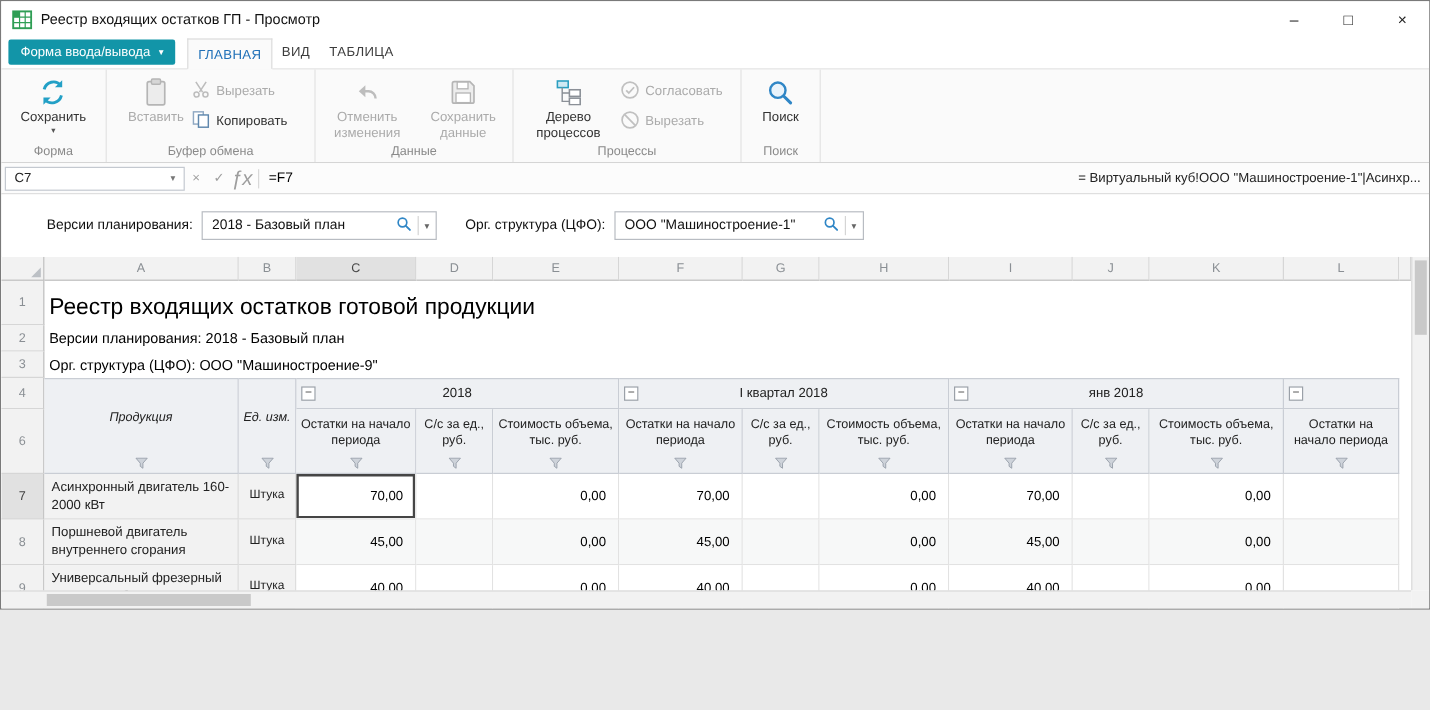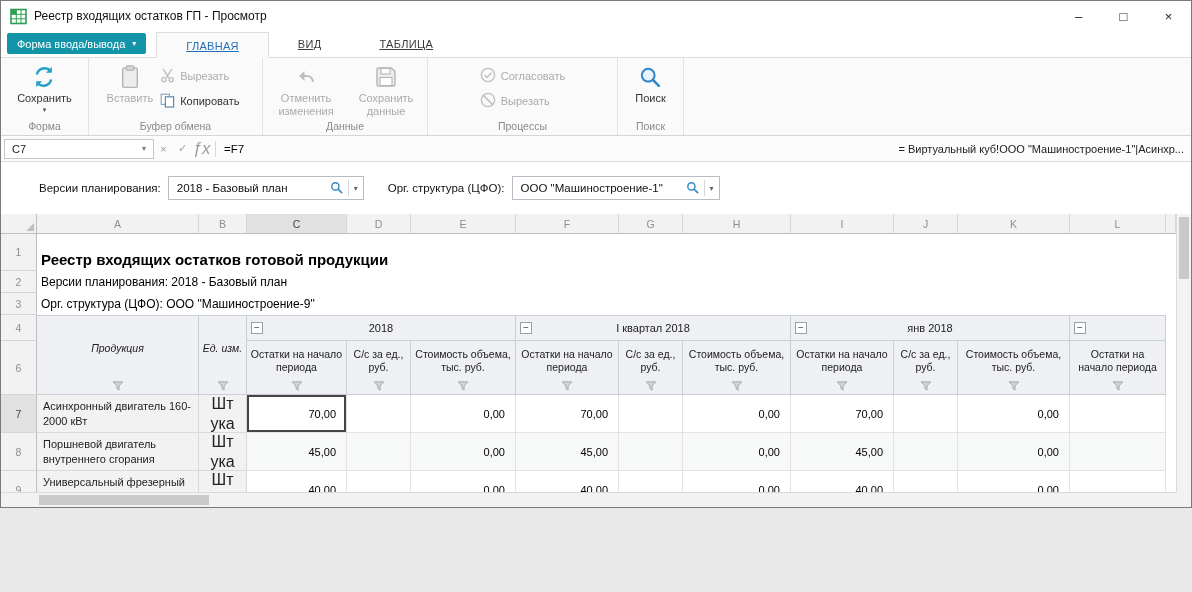--- a/index.html
+++ b/index.html
@@ -10,21 +10,21 @@
   .titlebar { height:30px; display:flex; align-items:center; background:#fff; flex:0 0 auto; }
   .appicon { margin-left:9px; display:flex; }
   .wtitle { margin-left:7px; font-size:12px; color:#111; }
   .wbtns { margin-left:auto; display:flex; height:100%; }
   .wbtn { width:45px; height:100%; display:flex; align-items:center; justify-content:center; font-size:13px; color:#222; cursor:default; }
 
   
   .tabbar { height:27px; background:#fff; display:flex; align-items:flex-end; border-bottom:1px solid #dcdcdc; flex:0 0 auto; }
   .formbtn { background:#1295a8; color:#fff; font-size:11px; height:21px; margin:0 10px 3px 6px; padding:0 10px; border-radius:2px; display:flex; align-items:center; gap:7px; cursor:default; }
   .formbtn .caret { font-size:8px; }
-  .tab { padding:0 29px; height:26px; line-height:26px; font-size:11px; color:#3c3c3c; letter-spacing:.3px; cursor:default;text-decoration:underline; }
+  .tab { padding:0 8px; height:26px; line-height:26px; font-size:11px; color:#3c3c3c; letter-spacing:.3px; cursor:default; }
   .tab.active { background:#fafafa; border:1px solid #dcdcdc; border-bottom:1px solid #fafafa; margin-bottom:-1px; color:#2171b8; }
 
   
   .ribbon { height:78px; background:#fafafa; border-bottom:1px solid #d5d5d5; display:flex; flex:0 0 auto; }
   .rgroup { display:flex; flex-direction:column; border-right:1px solid #e3e3e3; flex:0 0 auto; }
   .rgc { flex:1; display:flex; align-items:flex-start; justify-content:center; gap:2px; padding:0 2px; }
   .glabel { height:16px; font-size:10.5px; color:#8a8a8a; text-align:center; line-height:14px; }
   .bigbtn { display:flex; flex-direction:column; align-items:center; padding-top:5px; font-size:11px; line-height:1.15; text-align:center; color:#333; cursor:default; }
   .bigbtn .ic { height:28px; display:flex; align-items:center; }
   .bigbtn .blabel { margin-top:1px; }
@@ -55,29 +55,29 @@
   
   .sheet { flex:1; position:relative; background:#fff; overflow:hidden; }
   .grid { position:absolute; left:0; top:0; right:15px; bottom:15px; display:grid;
           grid-template-columns:36px 162px 48px 100px 64px 105px 103px 64px 108px 103px 64px 112px 96px 1fr;
           grid-template-rows:20px 37px 22px 22px 26px 54px 38px 38px 38px 38px auto; background:#fff; }
   .corner { grid-column:1; grid-row:1; background:#f2f2f2; border-right:1px solid #bfbfbf; border-bottom:1px solid #bfbfbf; position:relative; }
   .corner::after { content:""; position:absolute; right:2px; bottom:2px; border-left:8px solid transparent; border-bottom:8px solid #bcc0c5; }
   .ch { grid-row:1; background:#f2f2f2; border-right:1px solid #d6d6d6; border-bottom:1px solid #bfbfbf; display:flex; align-items:center; justify-content:center; font-size:10.5px; color:#8a8f94; }
   .rh { grid-column:1; background:#f2f2f2; border-right:1px solid #bfbfbf; border-bottom:1px solid #d6d6d6; display:flex; align-items:center; justify-content:center; font-size:10.5px; color:#8a8f94; }
   .hl { background:#e1e1e1; color:#444; }
-  .cell-title { grid-column:2/15; grid-row:2; display:flex; align-items:flex-end; padding:0 0 3px 4px; font-size:15px; font-weight:bold; color:#000; white-space:nowrap; }
+  .cell-title { grid-column:2/15; grid-row:2; display:flex; align-items:flex-end; padding:0 0 3px 4px; font-size:19px; font-weight:normal; color:#000; white-space:nowrap; }
   .cell-line { grid-column:2/15; display:flex; align-items:center; padding-left:4px; font-size:12px; color:#000; white-space:nowrap; }
   .gcell { grid-row:5; position:relative; background:#eef0f3; border-top:1px solid #c9cdd4; border-right:1px solid #c9cdd4; border-bottom:1px solid #c9cdd4; display:flex; align-items:center; justify-content:center; font-size:11px; color:#222; }
   .collapse { position:absolute; left:4px; top:50%; transform:translateY(-50%); width:12px; height:12px; border:1px solid #9aa0a8; background:#fff; font-size:10px; line-height:10px; text-align:center; color:#444; cursor:default; }
   .hcell { background:#eef0f3; border-right:1px solid #c9cdd4; border-bottom:1px solid #c9cdd4; position:relative; display:flex; flex-direction:column; align-items:center; justify-content:center; text-align:center; font-size:10.5px; line-height:1.25; color:#222; padding:2px 3px 15px 3px; }
   .hcell.rowspan { grid-row:5/7; border-top:1px solid #c9cdd4;font-style:italic; }
   .funnel { position:absolute; bottom:3px; left:50%; transform:translateX(-50%); }
   .pcell { grid-column:2; background:#f2f2f2; border-right:1px solid #d9d9d9; border-bottom:1px solid #d9d9d9; display:flex; align-items:center; padding:2px 6px; font-size:11px; line-height:1.3; color:#222; }
-  .ucell { grid-column:3; background:#f2f2f2; border-right:1px solid #d9d9d9; border-bottom:1px solid #d9d9d9; display:flex; align-items:center; justify-content:center; font-size:16px; line-height:1.25; color:#222; }
+  .ucell { grid-column:3; background:#f2f2f2; border-right:1px solid #d9d9d9; border-bottom:1px solid #d9d9d9; display:flex; align-items:center; justify-content:center; font-size:10px; line-height:1.25; color:#222; }
   .ucell span { display:inline-block; width:30px; word-break:break-all; text-align:center; }
   .dcell { background:#fff; border-right:1px solid #e2e2e2; border-bottom:1px solid #e2e2e2; display:flex; align-items:center; justify-content:flex-end; padding-right:10px; font-size:11px; color:#000; }
   .band { background:#f7f8f8; }
   .sel { box-shadow:inset 0 0 0 2px #454545; position:relative; z-index:1; background:#fff; }
 
   
   .vscroll { position:absolute; top:0; right:0; bottom:15px; width:15px; background:#f2f2f2; border-left:1px solid #dadada; }
   .vthumb { position:absolute; top:3px; left:2px; right:2px; height:62px; background:#c9c9c9; }
   .hscroll { position:absolute; left:0; right:15px; bottom:0; height:15px; background:#f2f2f2; border-top:1px solid #dadada; }
   .hthumb { position:absolute; left:38px; top:2px; bottom:2px; width:170px; background:#c9c9c9; }
@@ -186,20 +186,31 @@
               </svg>
             </span>
           <span class="blabel">Сохранить данные</span>
         </div>
       </div>
       <div class="glabel">Данные</div>
     </div>
 
     <div class="rgroup" style="width:190px">
       <div class="rgc">
+        <div class="bigbtn" style="width:72px">
+          <span class="ic">
+              <svg width="22" height="22" viewBox="0 0 22 22" fill="none">
+                <rect x="1.5" y="1.5" width="9" height="5.5" fill="#cfe9f3" stroke="#2a9ec0" stroke-width="1.3"></rect>
+                <rect x="11.5" y="8.8" width="9" height="5.5" fill="#fff" stroke="#8b9097" stroke-width="1.3"></rect>
+                <rect x="11.5" y="15.8" width="9" height="5.5" fill="#fff" stroke="#8b9097" stroke-width="1.3"></rect>
+                <path d="M5.5 7v11.5h6M5.5 11.5h6" stroke="#8b9097" stroke-width="1.2"></path>
+              </svg>
+            </span>
+          <span class="blabel">Дерево процессов</span>
+        </div>
         <div class="stack">
           <div class="smallbtn disabled">
             <span><svg width="16" height="16" viewBox="0 0 16 16" fill="none">
                   <circle cx="8" cy="8" r="6.6" stroke="#c0c0c0" stroke-width="1.4"></circle>
                   <path d="M4.8 8.3l2.2 2.2 4.4-4.8" stroke="#c0c0c0" stroke-width="1.5"></path>
                 </svg></span>
             <span>Согласовать</span>
           </div>
           <div class="smallbtn disabled">
             <span><svg width="16" height="16" viewBox="0 0 16 16" fill="none">

